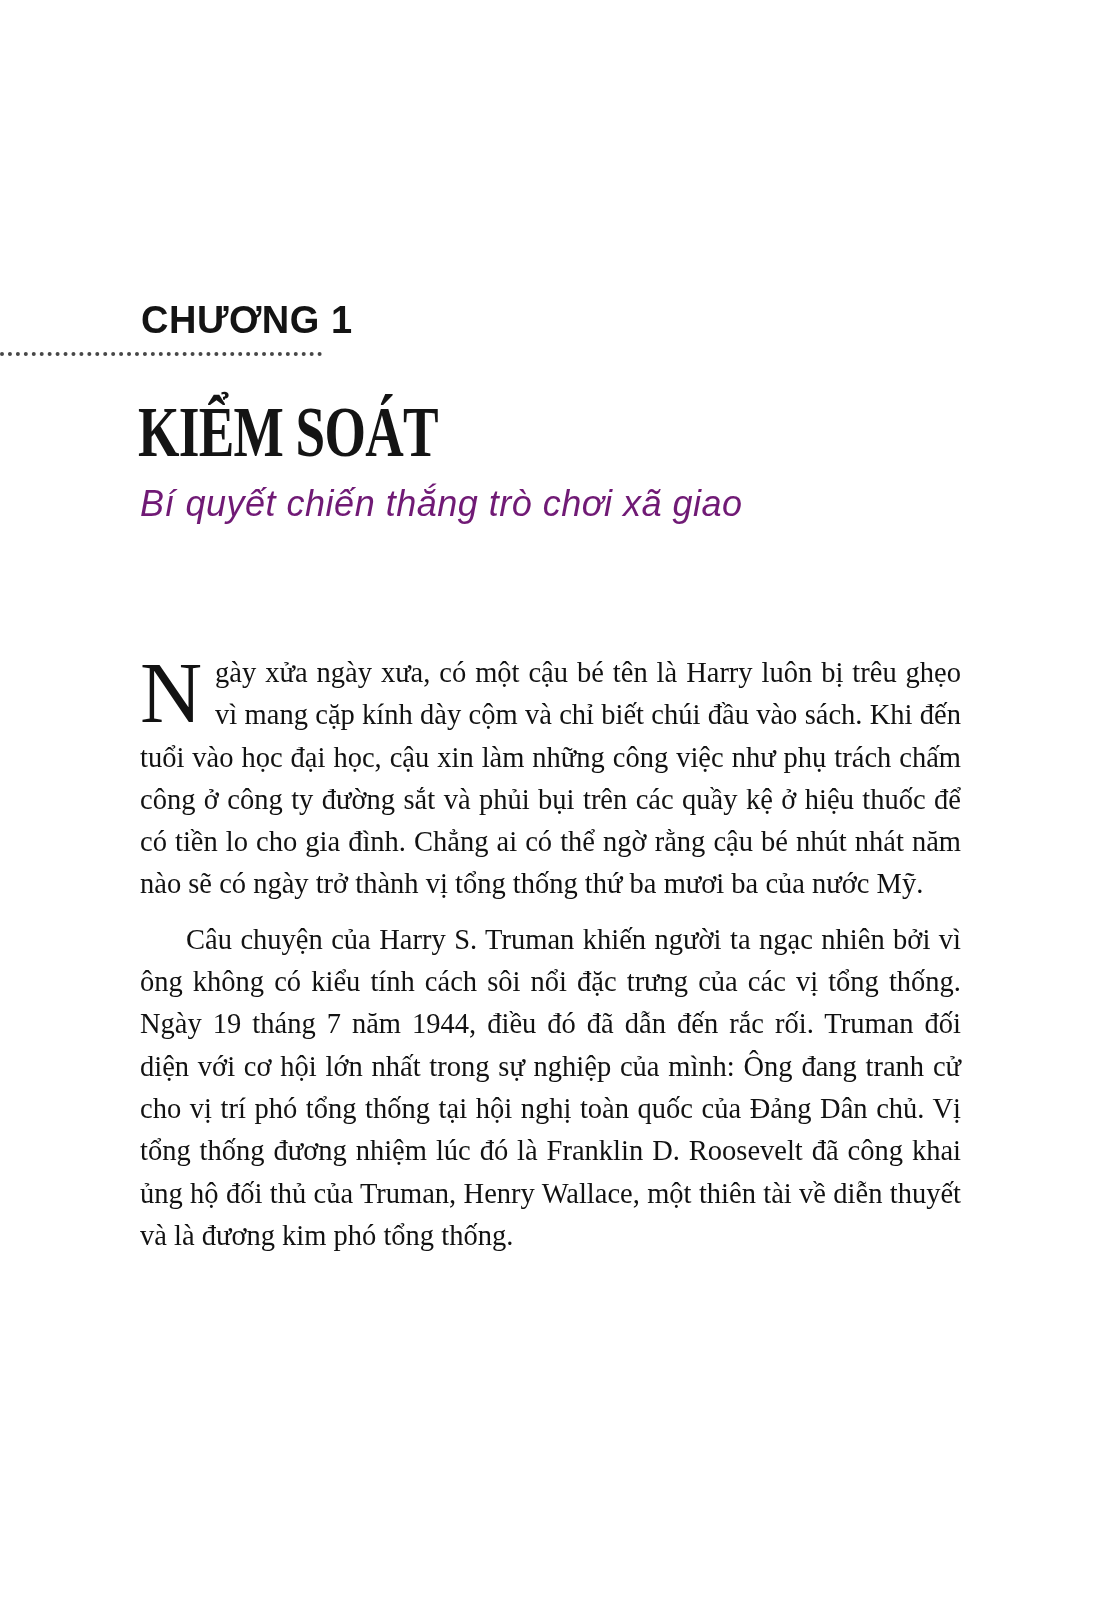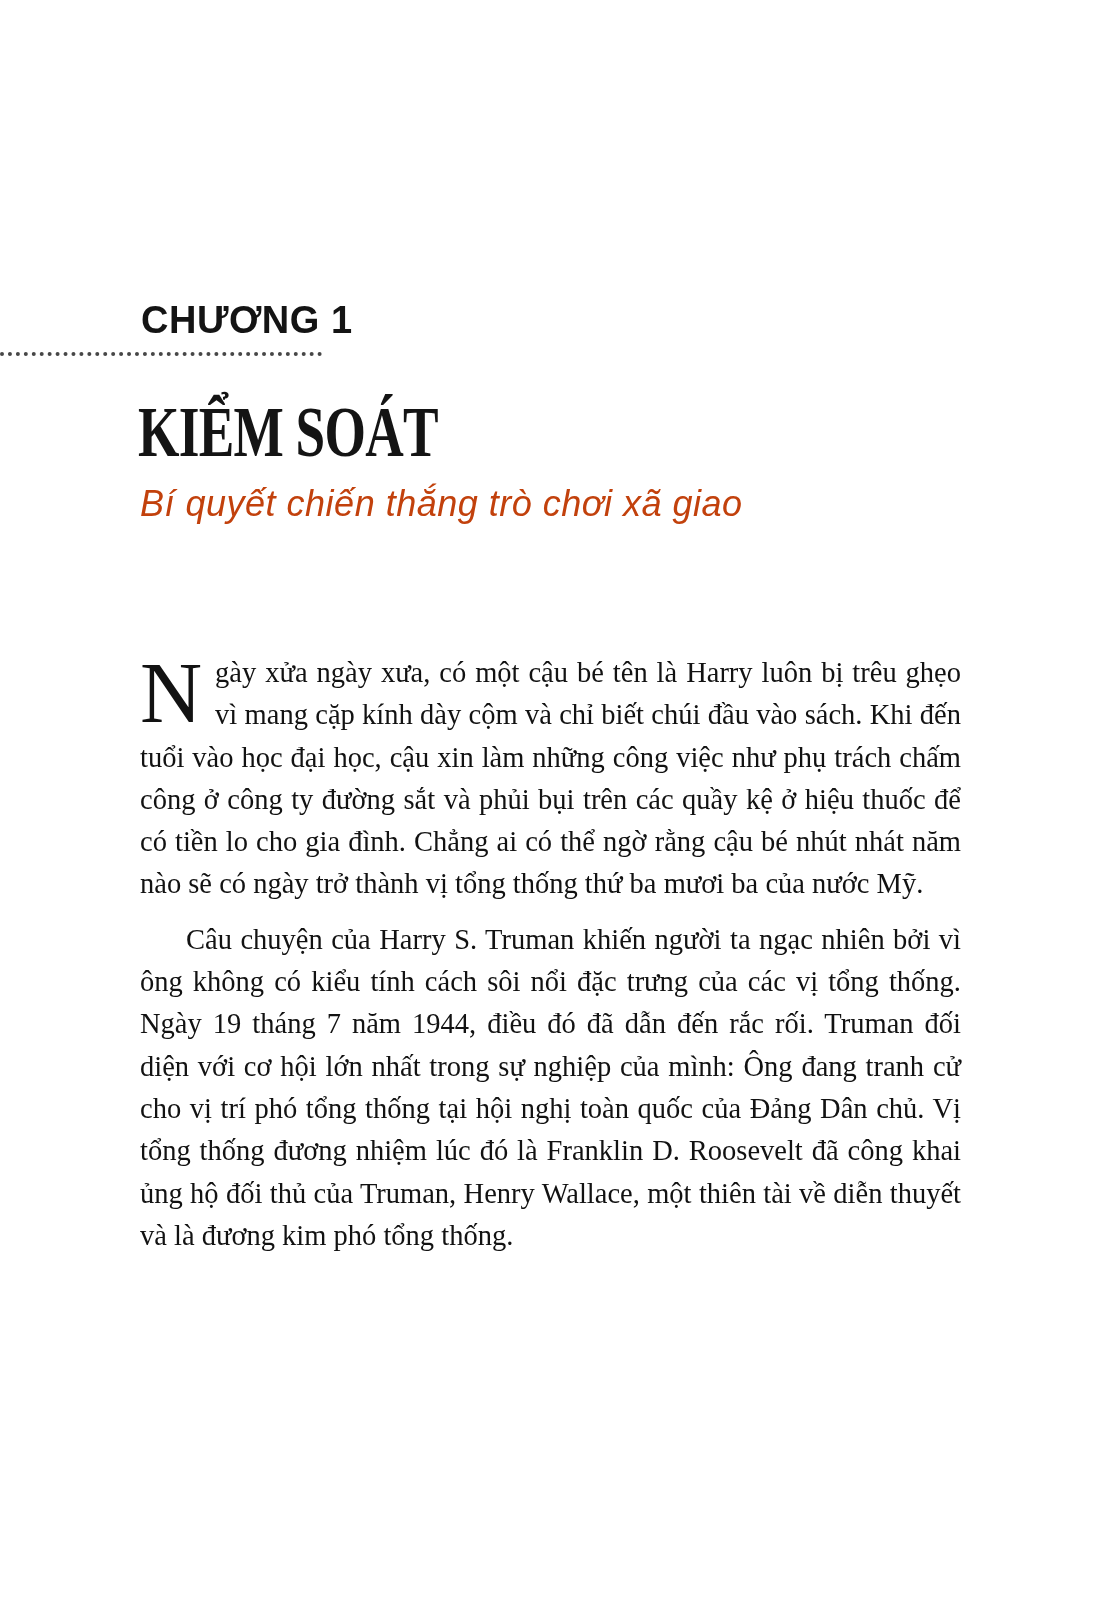--- a/index.html
+++ b/index.html
@@ -58,21 +58,21 @@
 
   .chapter-subtitle {
     position: absolute;
     top: 483px;
     left: 140px;
     font-family: "Liberation Sans", sans-serif;
     font-style: italic;
     font-weight: normal;
     font-size: 36px;
     letter-spacing: 0.5px;
-    color: #c2410c;
+    color: #701a75;
     white-space: nowrap;
   }
 
   
   .body-text {
     position: absolute;
     top: 652px;
     left: 140px;
     width: 821px;
     font-family: "Liberation Serif", serif;

